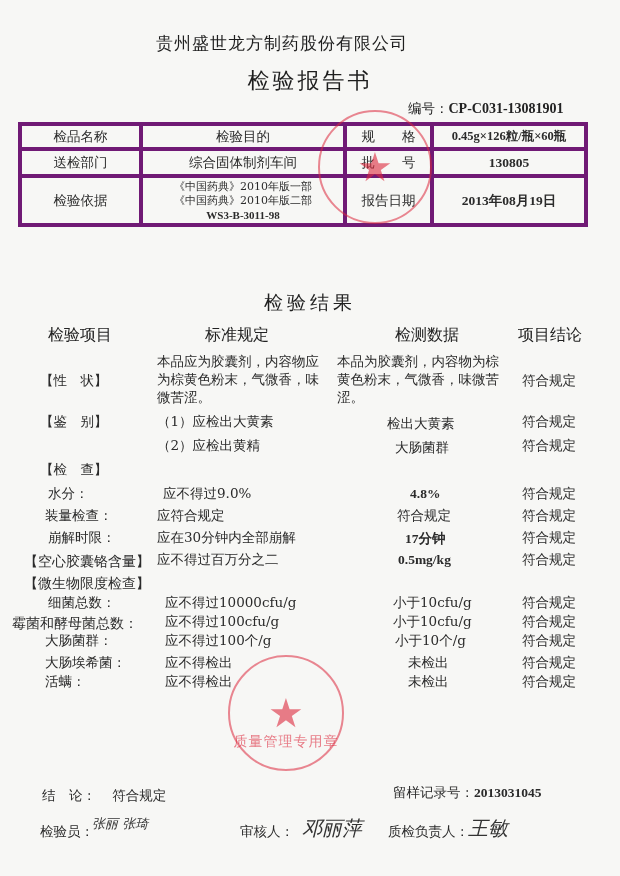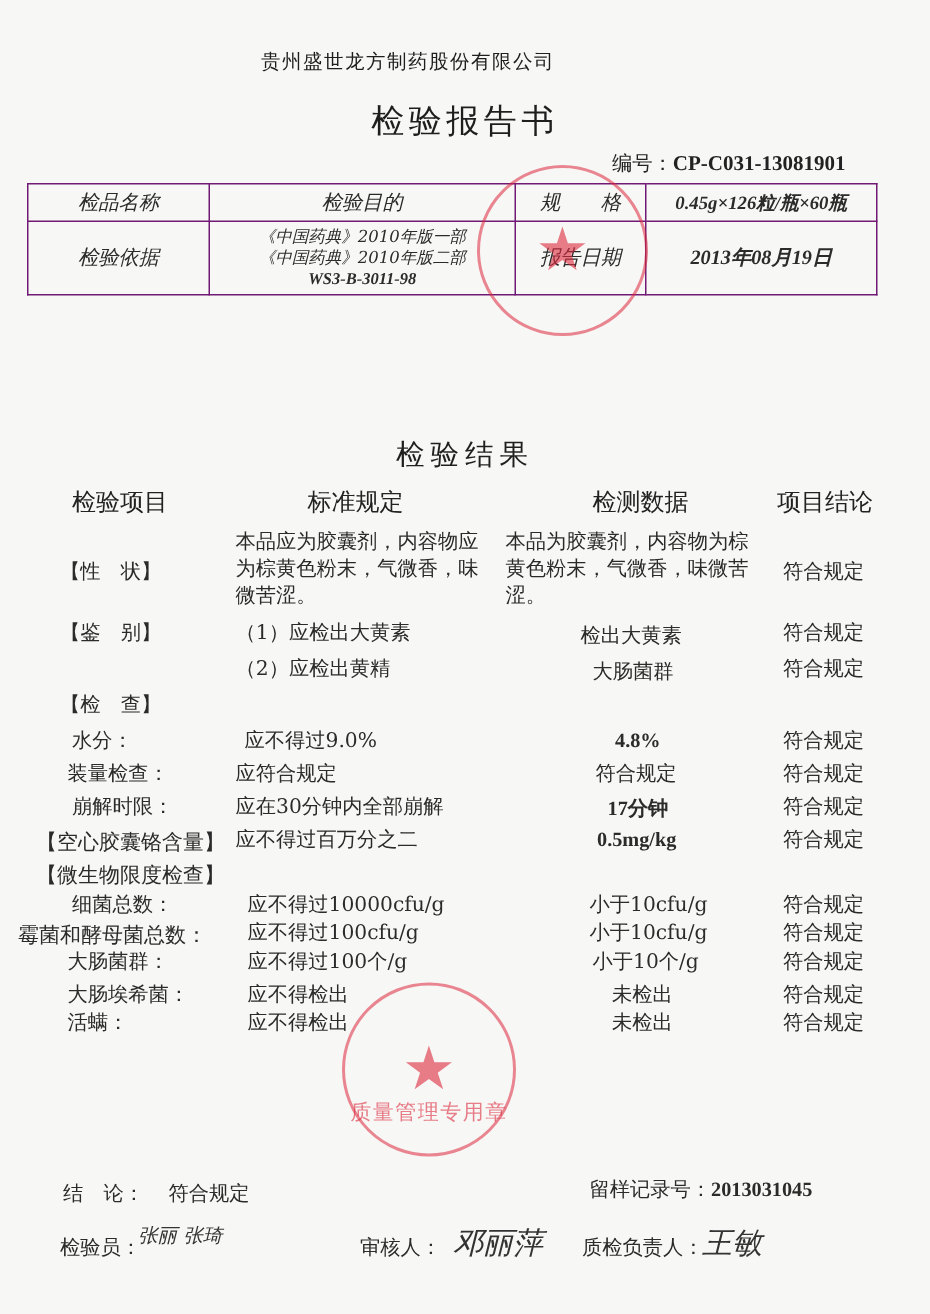--- a/index.html
+++ b/index.html
@@ -3,30 +3,30 @@
 <meta charset="utf-8">
 <style>
   html, body { margin:0; padding:0; }
   body {
     width:620px; height:876px; overflow:hidden; position:relative;
     background:#f7f7f5;
     font-family: "DejaVu Serif", "Liberation Serif", serif;
     color:#2a2a2a;
   }
   .abs { position:absolute; white-space:nowrap; }
-  .company { left:0; width:544px; top:32px; text-align:center; font-size:13px; letter-spacing:1px; color:#1e1e1e; }
+  .company { left:0; width:544px; top:32px; text-align:center; font-size:17px; letter-spacing:1px; color:#1e1e1e;padding-left:10px; }
   .doctitle { left:0; width:620px; top:66px; text-align:center; font-size:22px; letter-spacing:3px; color:#1e1e1e; }
   .docno { left:408px; top:100px; font-size:13.5px; color:#222; }
   .docno .v { font-family:"Liberation Serif", serif; font-weight:bold; font-size:14px; }
 
   table.info {
     position:absolute; left:18px; top:122px; width:566px;
     border-collapse:collapse; table-layout:fixed; font-size:13.5px;
   }
-  table.info td { border:1px solid #701a75; text-align:center; padding:0; color:#2b2b2b;font-style:italic; }
+  table.info td { border:4px solid #701a75; text-align:center; padding:0; color:#2b2b2b; }
   table.info td.num { font-family:"Liberation Serif", serif; font-weight:bold; font-size:13.5px; }
   .basis { font-size:11px; line-height:14px; color:#444; }
 
   .sectitle { left:0; width:620px; top:290px; text-align:center; font-size:19px; letter-spacing:4px; color:#1f1f1f; }
   .hdr { top:325px; font-size:16px; color:#222; }
 
   .t { font-size:13.5px; color:#2b2b2b; }
   .b { font-family:"Liberation Serif", serif; font-weight:bold; }
   .sm { font-size:14px; }
   .para { font-size:13.5px; line-height:18px; white-space:normal; }
@@ -55,20 +55,26 @@
       <col style="width:204px">
       <col style="width:87px">
       <col style="width:154px">
     </colgroup>
   <tbody>
       <tr style="height:25px">
     <td>检品名称</td>
     <td>检验目的</td>
     <td>规　　格</td>
     <td class="num" style="font-size:12.5px">0.45g×126粒/瓶×60瓶</td>
+  </tr>
+  <tr style="height:27px">
+    <td>送检部门</td>
+    <td>综合固体制剂车间</td>
+    <td>批　　号</td>
+    <td class="num">130805</td>
   </tr>
   <tr style="height:49px">
     <td>检验依据</td>
     <td class="basis">
       <div>《中国药典》2010年版一部</div>
       <div>《中国药典》2010年版二部</div>
       <div class="b">WS3-B-3011-98</div>
     </td>
     <td>报告日期</td>
     <td class="num">2013年08月19日</td>

